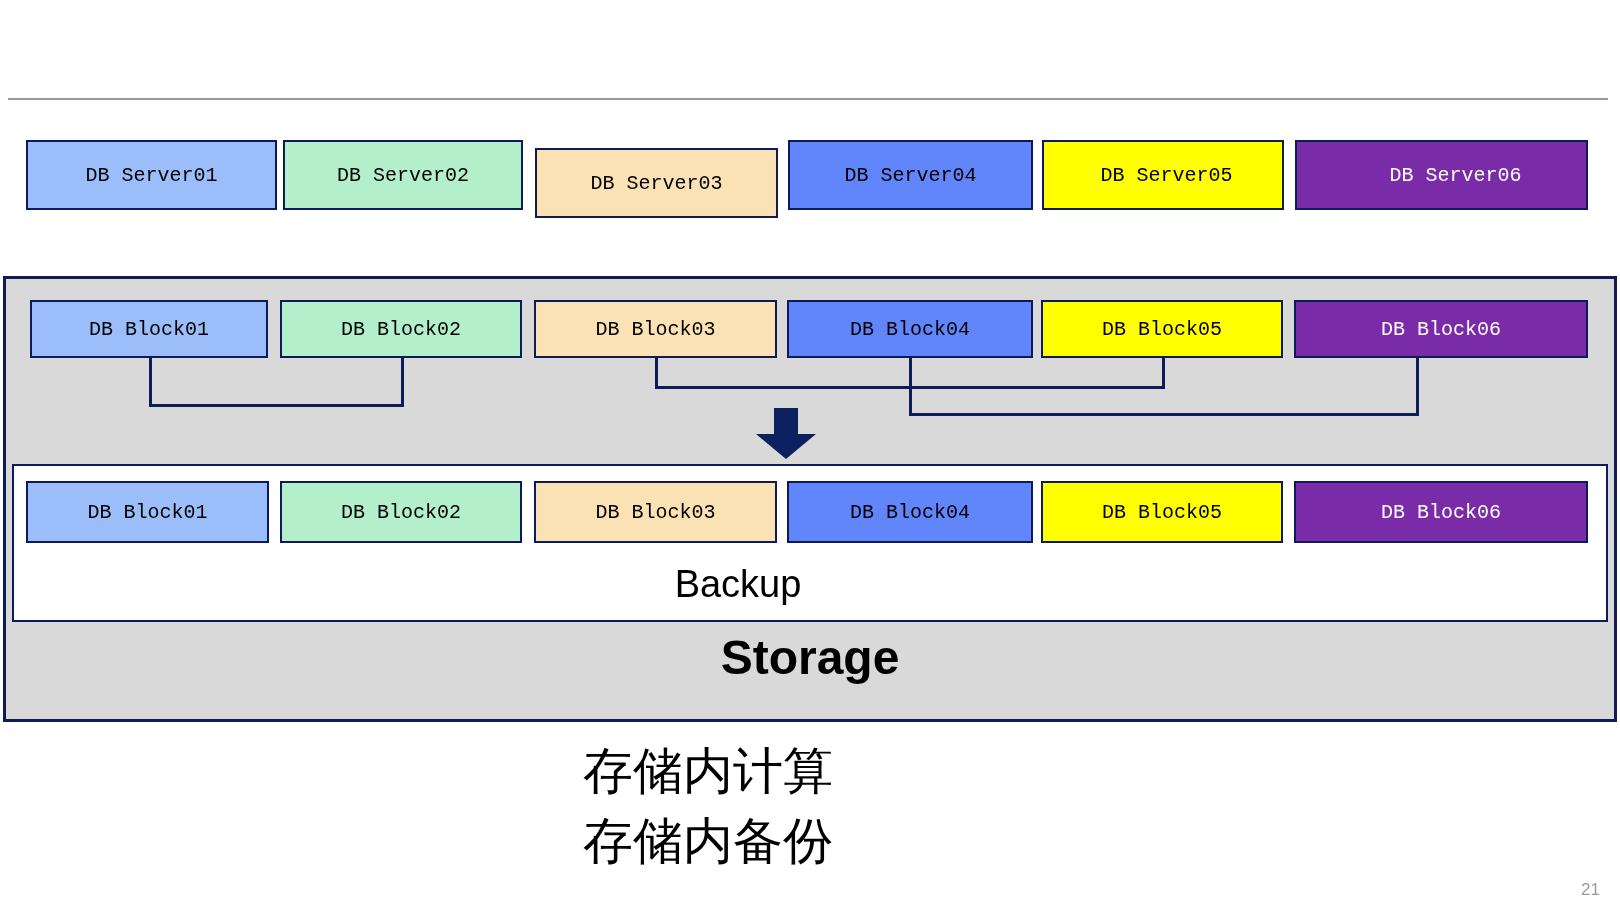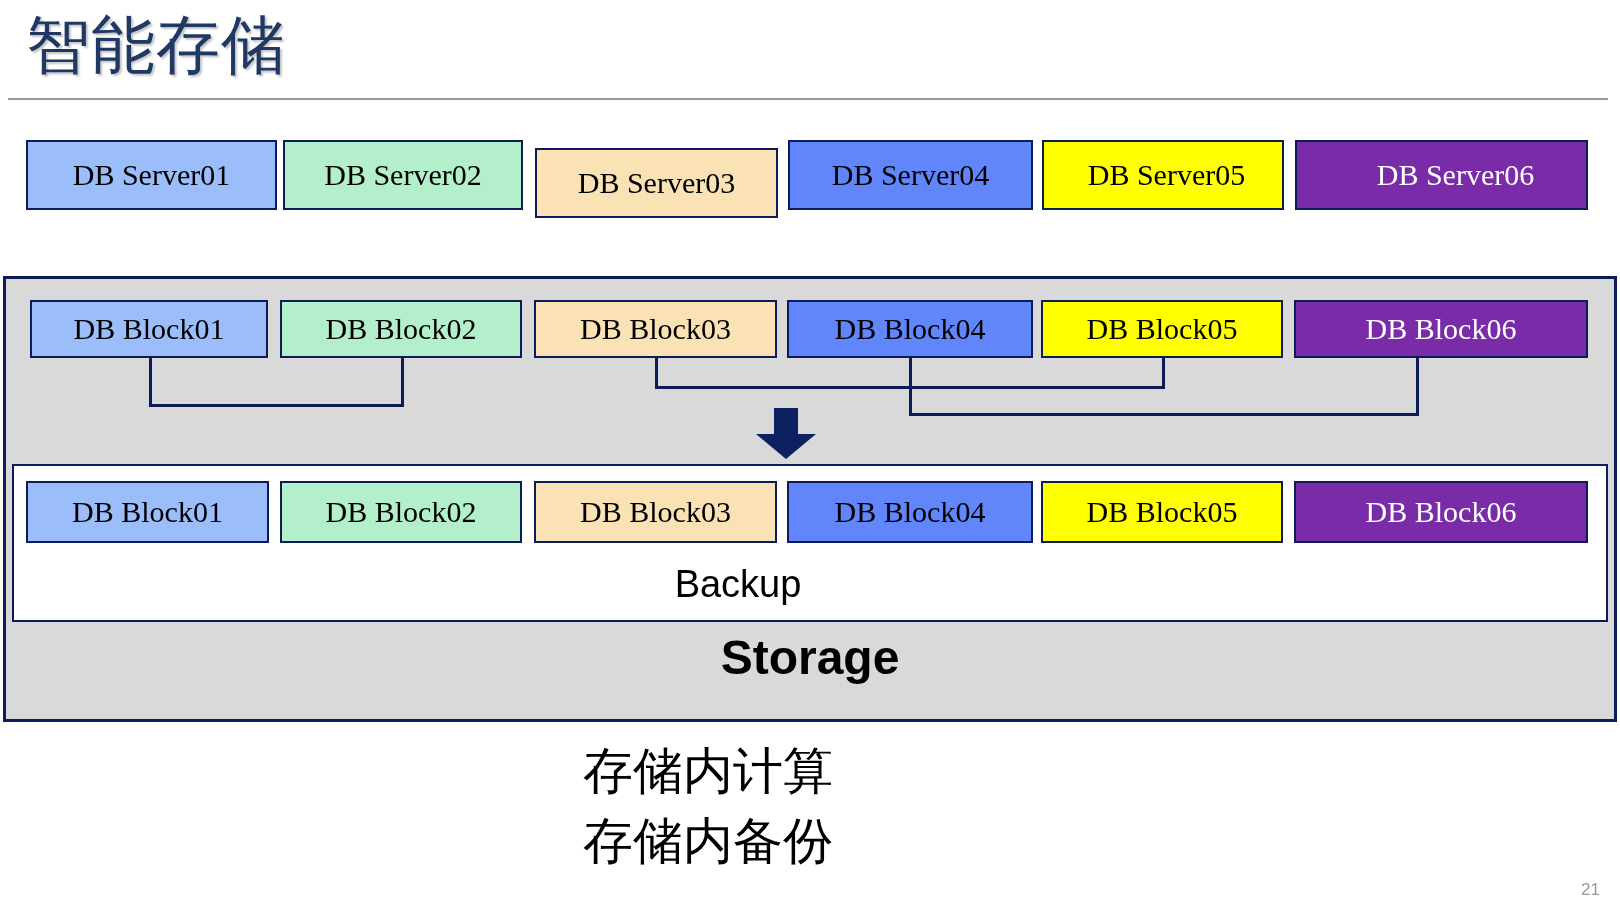--- a/index.html
+++ b/index.html
@@ -21,22 +21,22 @@
   .title-rule{
     position:absolute;left:8px;top:98px;width:1600px;height:2px;
     background:#9a9a9a;
   }
 
   
   .box{
     position:absolute;box-sizing:border-box;
     border:2px solid #0D1B56;
     display:flex;align-items:center;justify-content:center;
-    font-size:30px;color:#000000;white-space:nowrap;
-    font-family:Liberation Serif, serif;
+    font-size:20px;color:#000000;white-space:nowrap;
+    font-family:Liberation Mono, monospace;
   }
 
   
   .server-row .box{top:140px;height:70px;}
   .block-row  .box{top:300px;height:58px;}
   .backup-row .box{top:481px;height:62px;}
 
   
   .storage-box{
     position:absolute;left:3px;top:276px;width:1614px;height:446px;
@@ -76,21 +76,20 @@
   .page-num{
     position:absolute;right:20px;bottom:10px;
     font-size:17px;color:#9a9a9a;
   }
 </style>
 </head>
 <body>
 
 <div class="slide">
 
-  <div class="title">智能存储</div>
   <div class="title-rule"></div>
 
   <div class="server-row">
     <div class="box" style="left: 26px; width: 251px; background: rgb(155, 190, 251); color: rgb(0, 0, 0); border-color: rgb(13, 27, 86);">DB Server01</div>
     <div class="box" style="left: 283px; width: 240px; background: rgb(179, 239, 203); color: rgb(0, 0, 0); border-color: rgb(13, 27, 86);">DB Server02</div>
     <div class="box" style="left: 535px; width: 243px; background: rgb(250, 226, 181); color: rgb(0, 0, 0); border-color: rgb(13, 27, 86); margin-top: 8px;">DB Server03</div>
     <div class="box" style="left: 788px; width: 245px; background: rgb(97, 134, 251); color: rgb(0, 0, 0); border-color: rgb(13, 27, 86);">DB Server04</div>
     <div class="box" style="left: 1042px; width: 242px; background: rgb(255, 255, 0); color: rgb(0, 0, 0); border-color: rgb(13, 27, 86); padding-left: 7px;">DB Server05</div>
     <div class="box" style="left: 1295px; width: 293px; background: rgb(122, 44, 168); color: rgb(255, 255, 255); border-color: rgb(13, 27, 86); padding-left: 28px;">DB Server06</div>
   </div>

